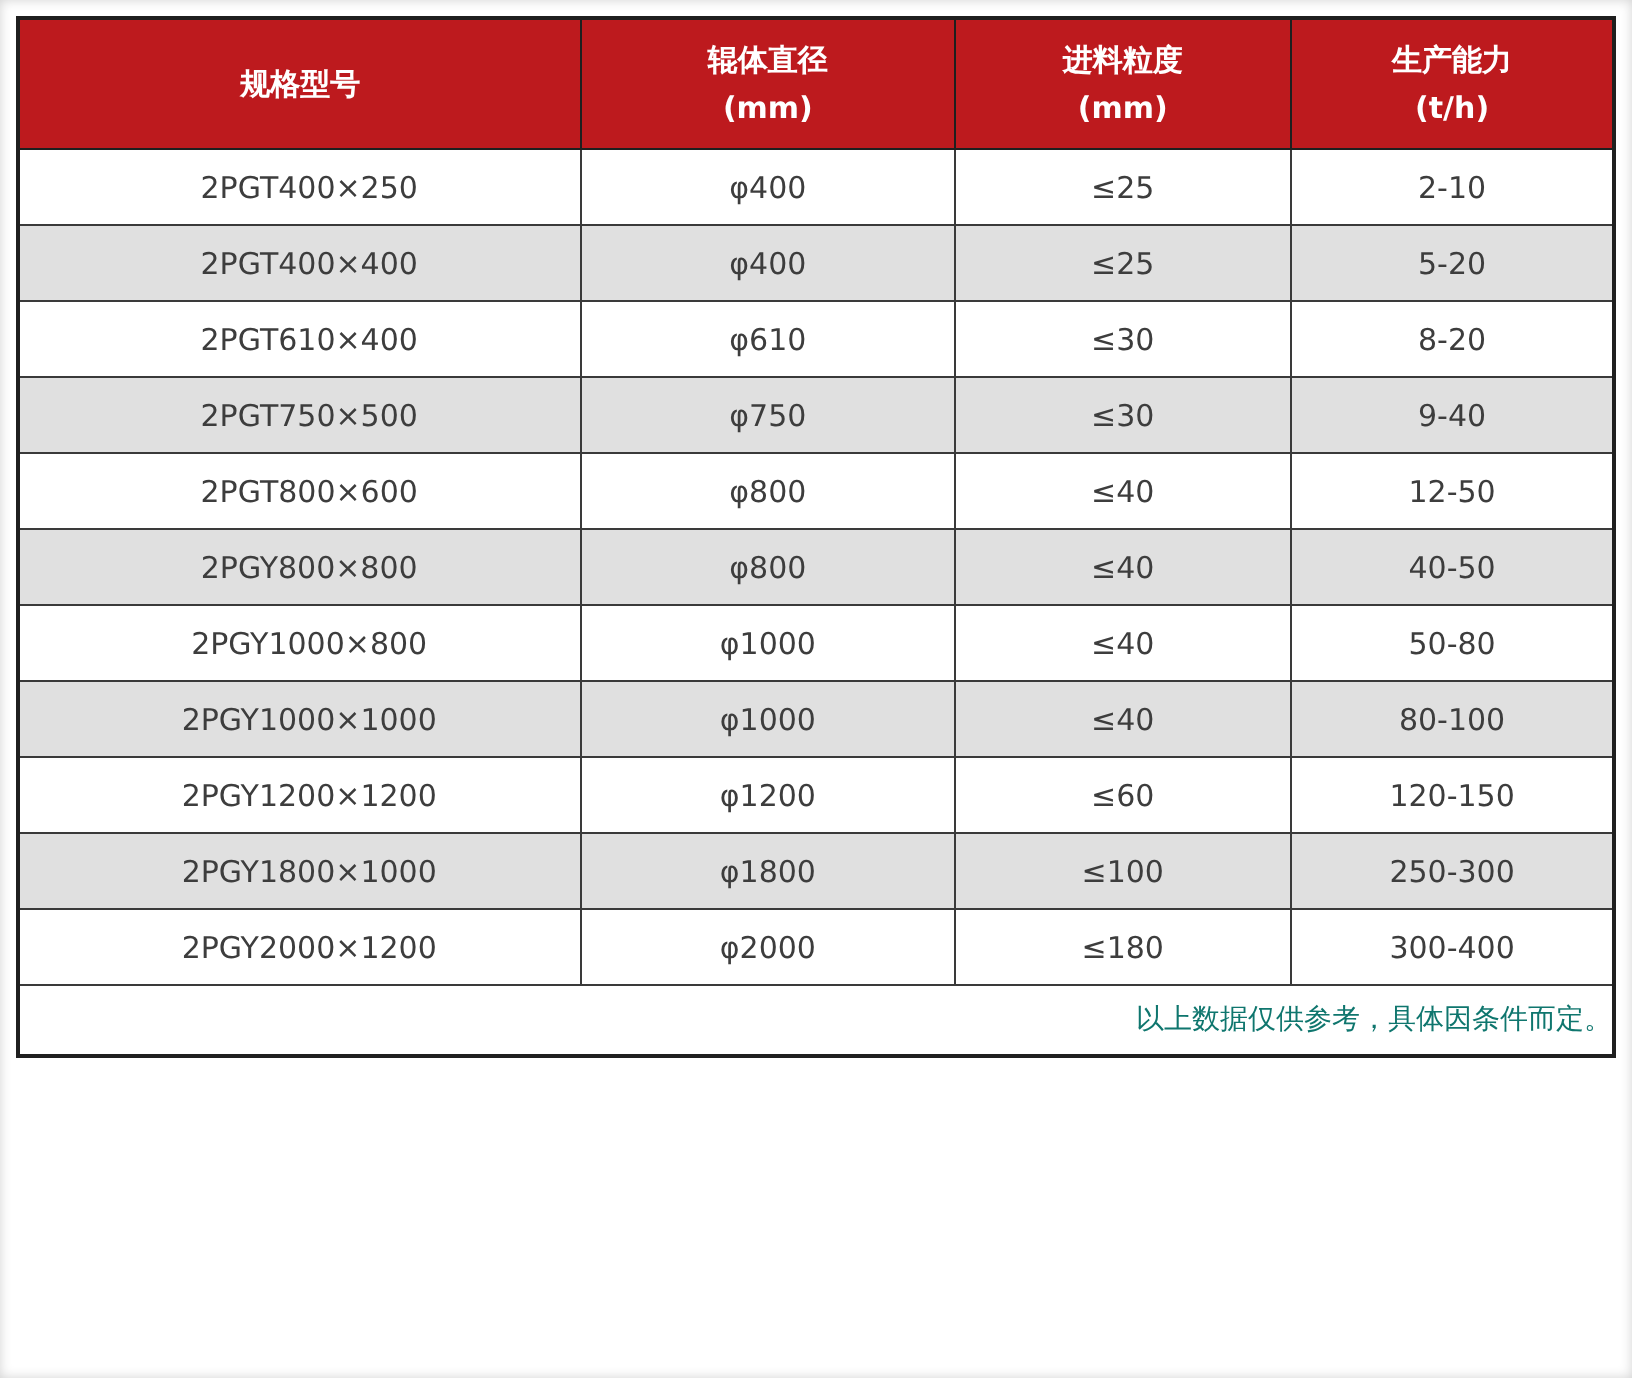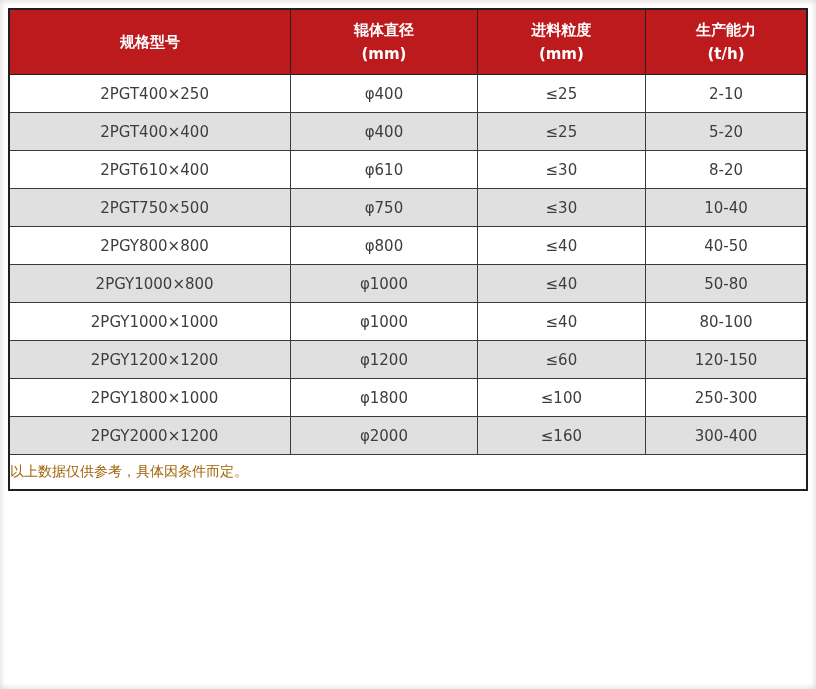--- a/index.html
+++ b/index.html
@@ -64,23 +64,23 @@
   }
   .spec-table tbody td.cell-model {
     text-align: center;
     padding-left: 9px;
   }
   .spec-table tbody tr:nth-child(even) td {
     background: #e0e0e0;
   }
   .spec-table tfoot td {
     height: 34px;
-    text-align: left;
+    text-align: right;
     font-size: 14px;
-    color: #a16207;
+    color: #0f766e;
     background: #ffffff;
     border: 1px solid #3a3a3a;
   }
 </style>
 </head>
 <body>
 
 <div class="canvas">
   <div class="table-wrap">
     <table class="spec-table">
@@ -126,21 +126,27 @@
           <tr>
     <td class="cell-model">2PGT610×400</td>
     <td class="cell-diameter">φ610</td>
     <td class="cell-feed">≤30</td>
     <td class="cell-capacity">8-20</td>
   </tr>
           <tr>
     <td class="cell-model">2PGT750×500</td>
     <td class="cell-diameter">φ750</td>
     <td class="cell-feed">≤30</td>
-    <td class="cell-capacity">10-40</td>
+    <td class="cell-capacity">9-40</td>
+  </tr>
+          <tr>
+    <td class="cell-model">2PGT800×600</td>
+    <td class="cell-diameter">φ800</td>
+    <td class="cell-feed">≤40</td>
+    <td class="cell-capacity">12-50</td>
   </tr>
           <tr>
     <td class="cell-model">2PGY800×800</td>
     <td class="cell-diameter">φ800</td>
     <td class="cell-feed">≤40</td>
     <td class="cell-capacity">40-50</td>
   </tr>
           <tr>
     <td class="cell-model">2PGY1000×800</td>
     <td class="cell-diameter">φ1000</td>
@@ -161,21 +167,21 @@
   </tr>
           <tr>
     <td class="cell-model">2PGY1800×1000</td>
     <td class="cell-diameter">φ1800</td>
     <td class="cell-feed">≤100</td>
     <td class="cell-capacity">250-300</td>
   </tr>
           <tr>
     <td class="cell-model">2PGY2000×1200</td>
     <td class="cell-diameter">φ2000</td>
-    <td class="cell-feed">≤160</td>
+    <td class="cell-feed">≤180</td>
     <td class="cell-capacity">300-400</td>
   </tr>
         </tbody>
       <tfoot>
         <tr>
           <td colspan="4">以上数据仅供参考，具体因条件而定。</td>
         </tr>
       </tfoot>
     </table>
   </div>

